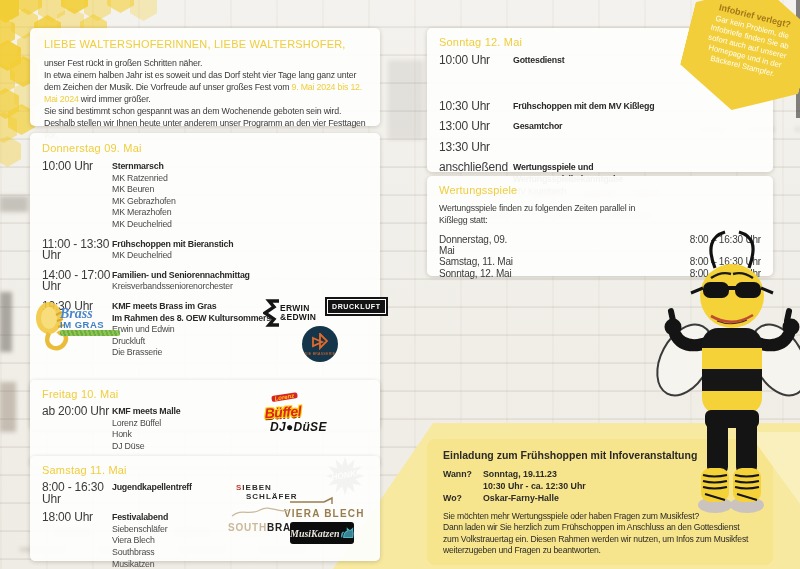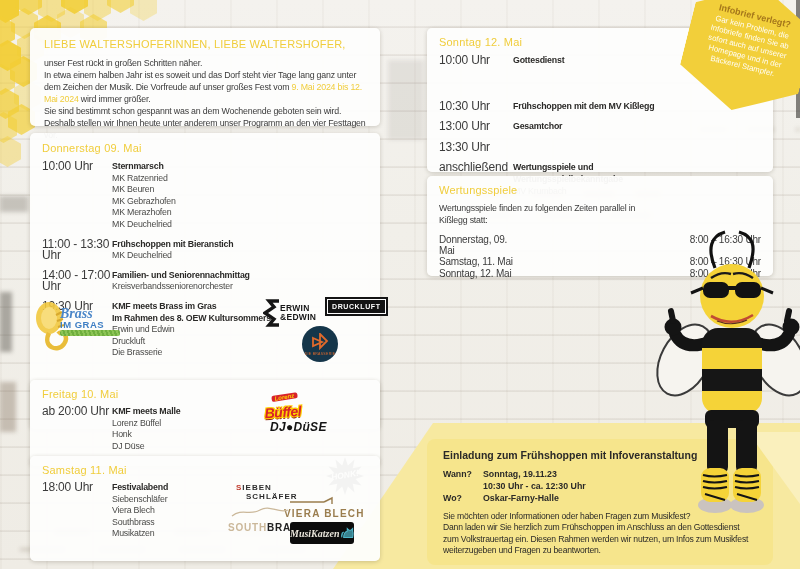--- a/index.html
+++ b/index.html
@@ -223,20 +223,26 @@
       </svg>
       <div class="ht" data-name="logo-text">HONK!</div>
     </div>
     <div class="logo lg-dj" data-name="logo-dj-duese" style="left:240px;top:40px;">
       <span data-name="logo-text">DJ●DüSE</span>
     </div>
   </div>
 
   <div class="card" data-name="day-card-samstag" style="left:30px;top:456px;width:350px;height:105px;padding:8px 12px;box-sizing:border-box;">
     <h2 data-name="day-title" style="margin-bottom:6px;">Samstag 11. Mai</h2>
+    <div class="row" data-name="schedule-row" style="margin-bottom:7px;">
+      <div class="t" data-name="time-label">8:00 - 16:30 Uhr</div>
+      <div class="d">
+          <div class="etitle" data-name="event-title">Jugendkapellentreff</div>
+        </div>
+    </div>
     <div class="row" data-name="schedule-row" style="margin-bottom:0;">
       <div class="t" data-name="time-label">18:00 Uhr</div>
       <div class="d">
           <div class="etitle" data-name="event-title">Festivalabend</div>
         <div class="esub" data-name="event-sub">Siebenschläfer
 Viera Blech
 Southbrass
 Musikatzen</div>
         </div>
     </div>
@@ -320,21 +326,21 @@
     <div class="ivrow" data-name="invitation-when-row">
       <div class="lbl" data-name="when-label">Wann?</div>
       <div class="val" data-name="when-value">Sonntag, 19.11.23
 10:30 Uhr - ca. 12:30 Uhr</div>
     </div>
     <div class="ivrow" data-name="invitation-where-row">
       <div class="lbl" data-name="where-label">Wo?</div>
       <div class="val" data-name="where-value">Oskar-Farny-Halle</div>
     </div>
     <div class="ivbody">
-      <div data-name="invitation-question">Sie möchten oder Informationen oder haben Fragen zum Musikfest?</div>
+      <div data-name="invitation-question">Sie möchten mehr Wertungsspiele oder haben Fragen zum Musikfest?</div>
       <div data-name="invitation-body">Dann laden wir Sie herzlich zum Frühschoppen im Anschluss an den Gottesdienst zum Volkstrauertag ein. Diesen Rahmen werden wir nutzen, um Infos zum Musikfest weiterzugeben und Fragen zu beantworten.</div>
     </div>
   </div>
   <div id="pale-tri" data-name="yellow-corner-decoration"></div>
 
   <svg data-name="bee-mascot-illustration" width="150" height="285" viewBox="0 0 150 285" style="position:absolute;left:655px;top:230px;">
     <path d="M60,38 C52,18 56,6 70,2" stroke="#101010" stroke-width="3.2" fill="none"></path>
     <path d="M94,38 C102,16 98,6 84,2" stroke="#101010" stroke-width="3.2" fill="none"></path>
     <ellipse data-name="bee-wing-left" cx="30" cy="130" rx="24" ry="38" fill="#f6f4ef" stroke="#3a3a3a" stroke-width="2" transform="rotate(28 30 130)"></ellipse>
     <ellipse data-name="bee-wing-right" cx="124" cy="130" rx="24" ry="38" fill="#f6f4ef" stroke="#3a3a3a" stroke-width="2" transform="rotate(-28 124 130)"></ellipse>

